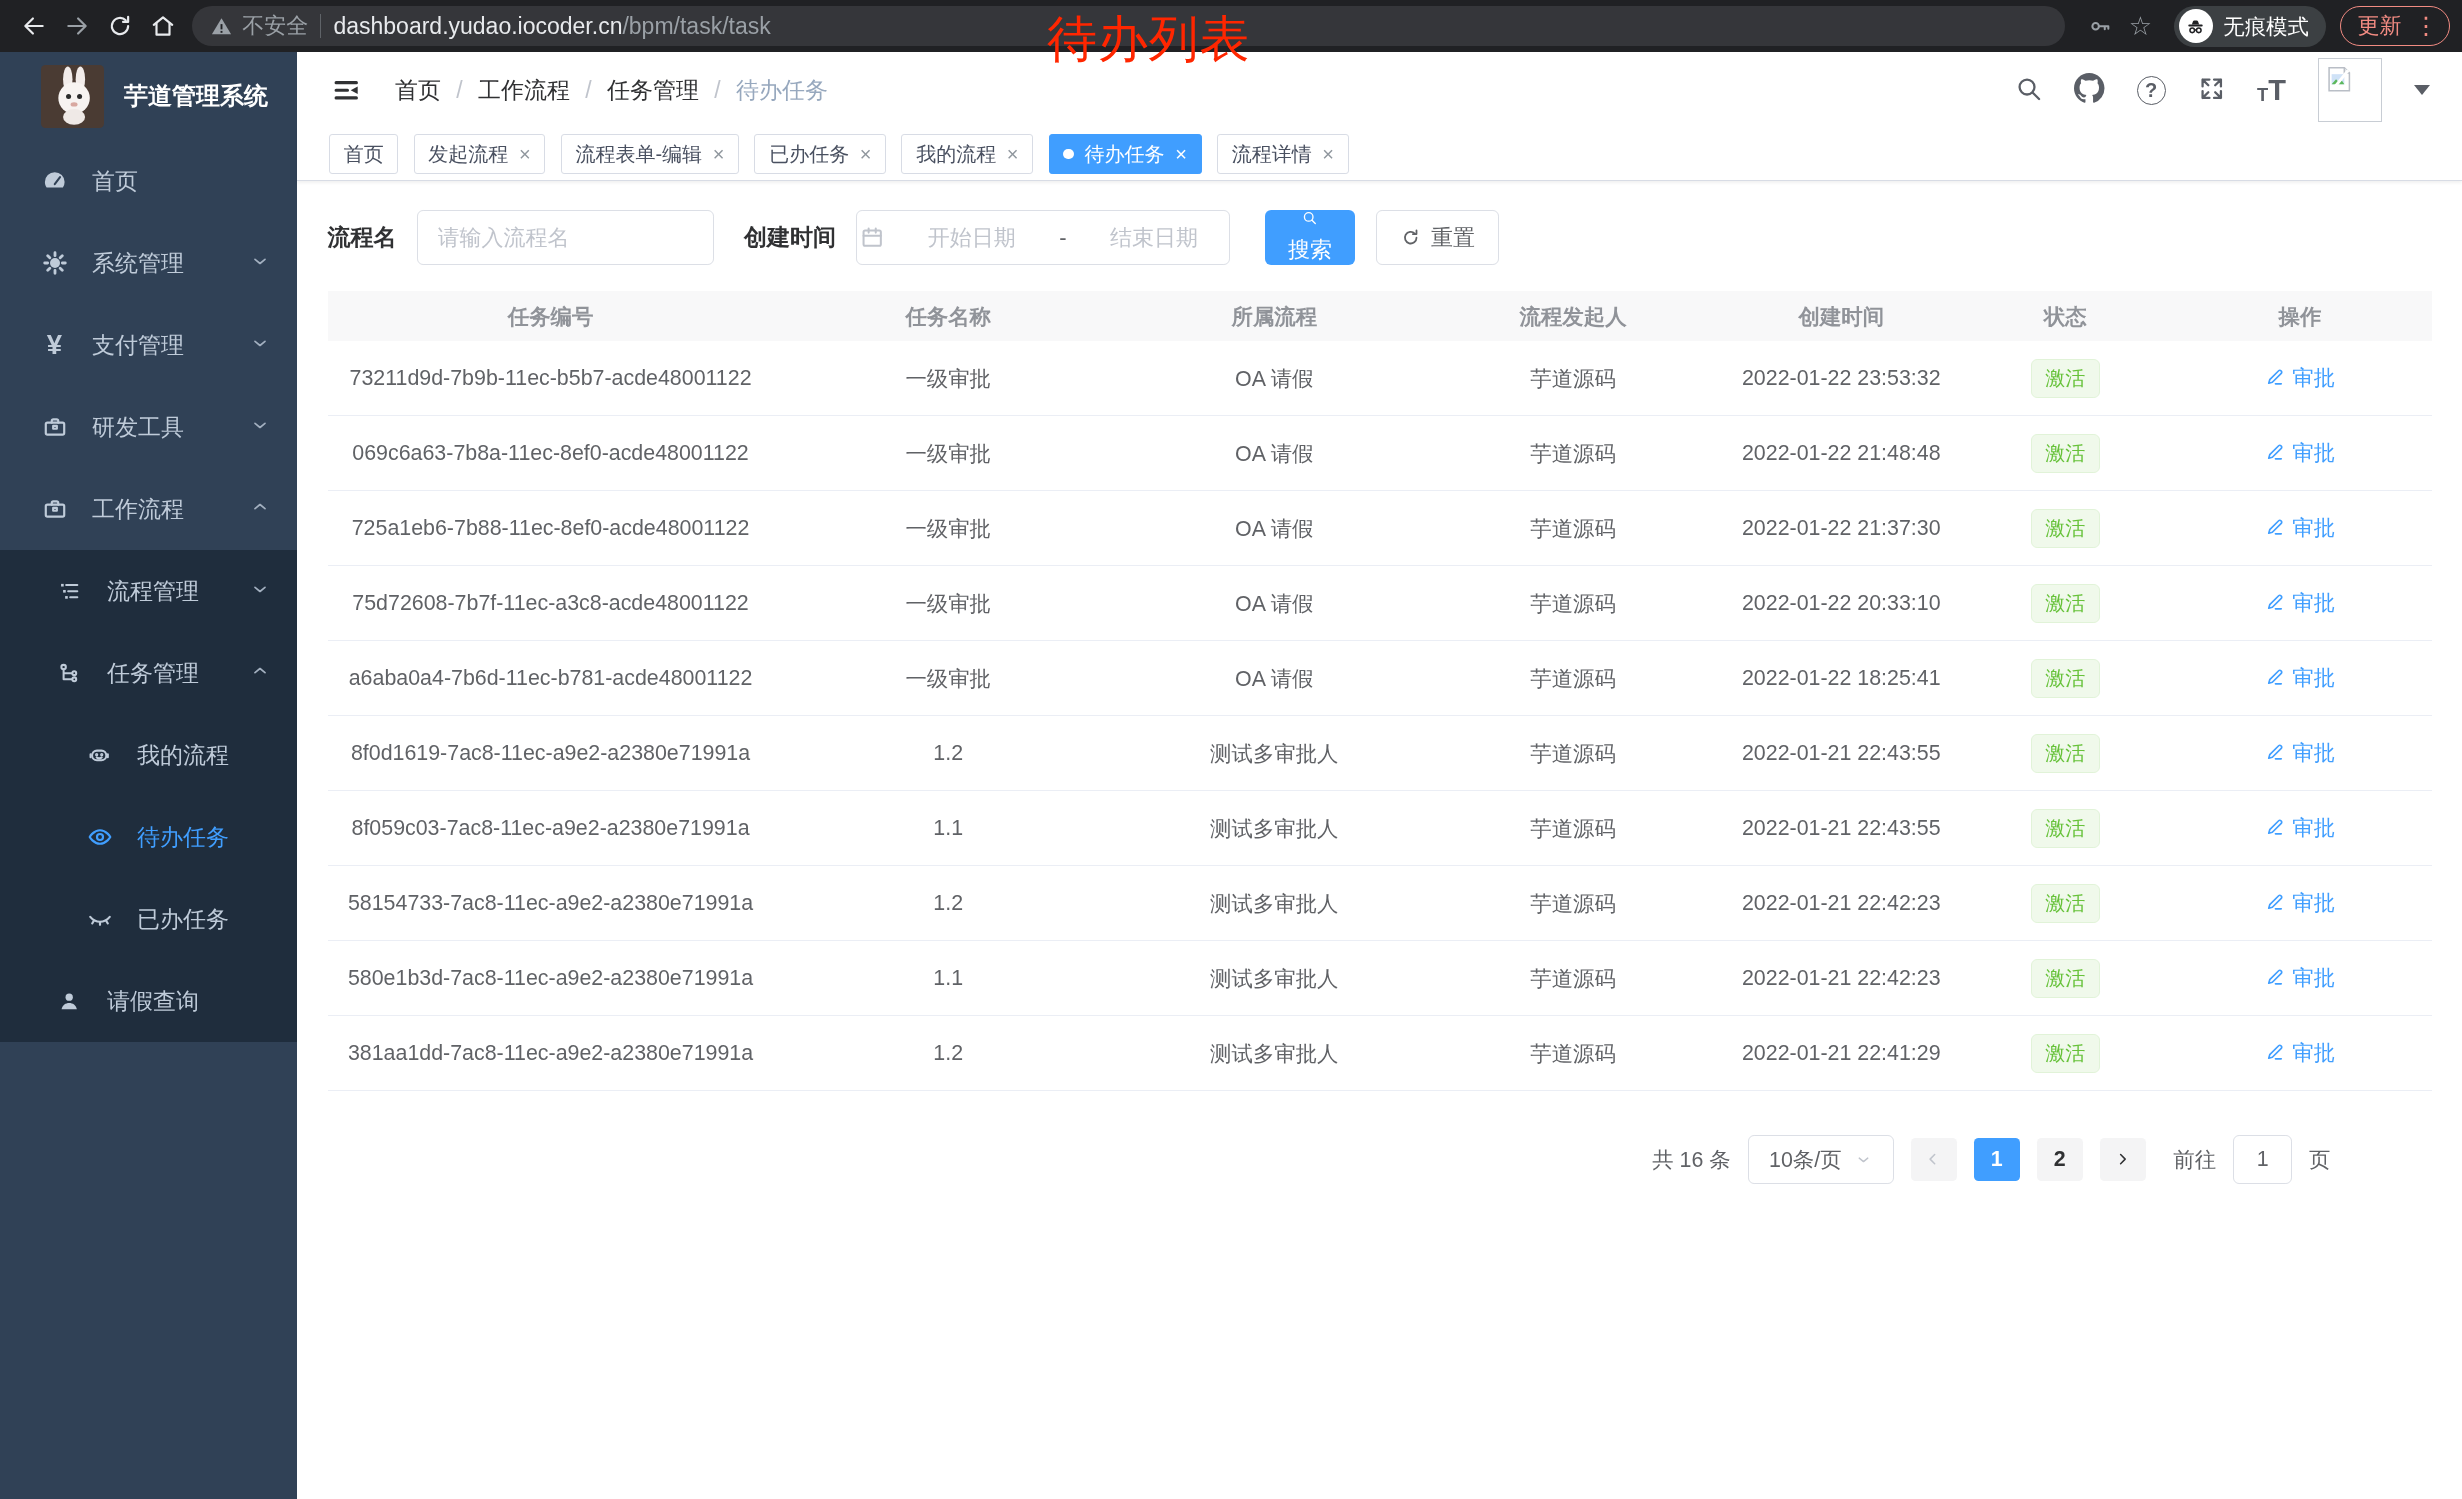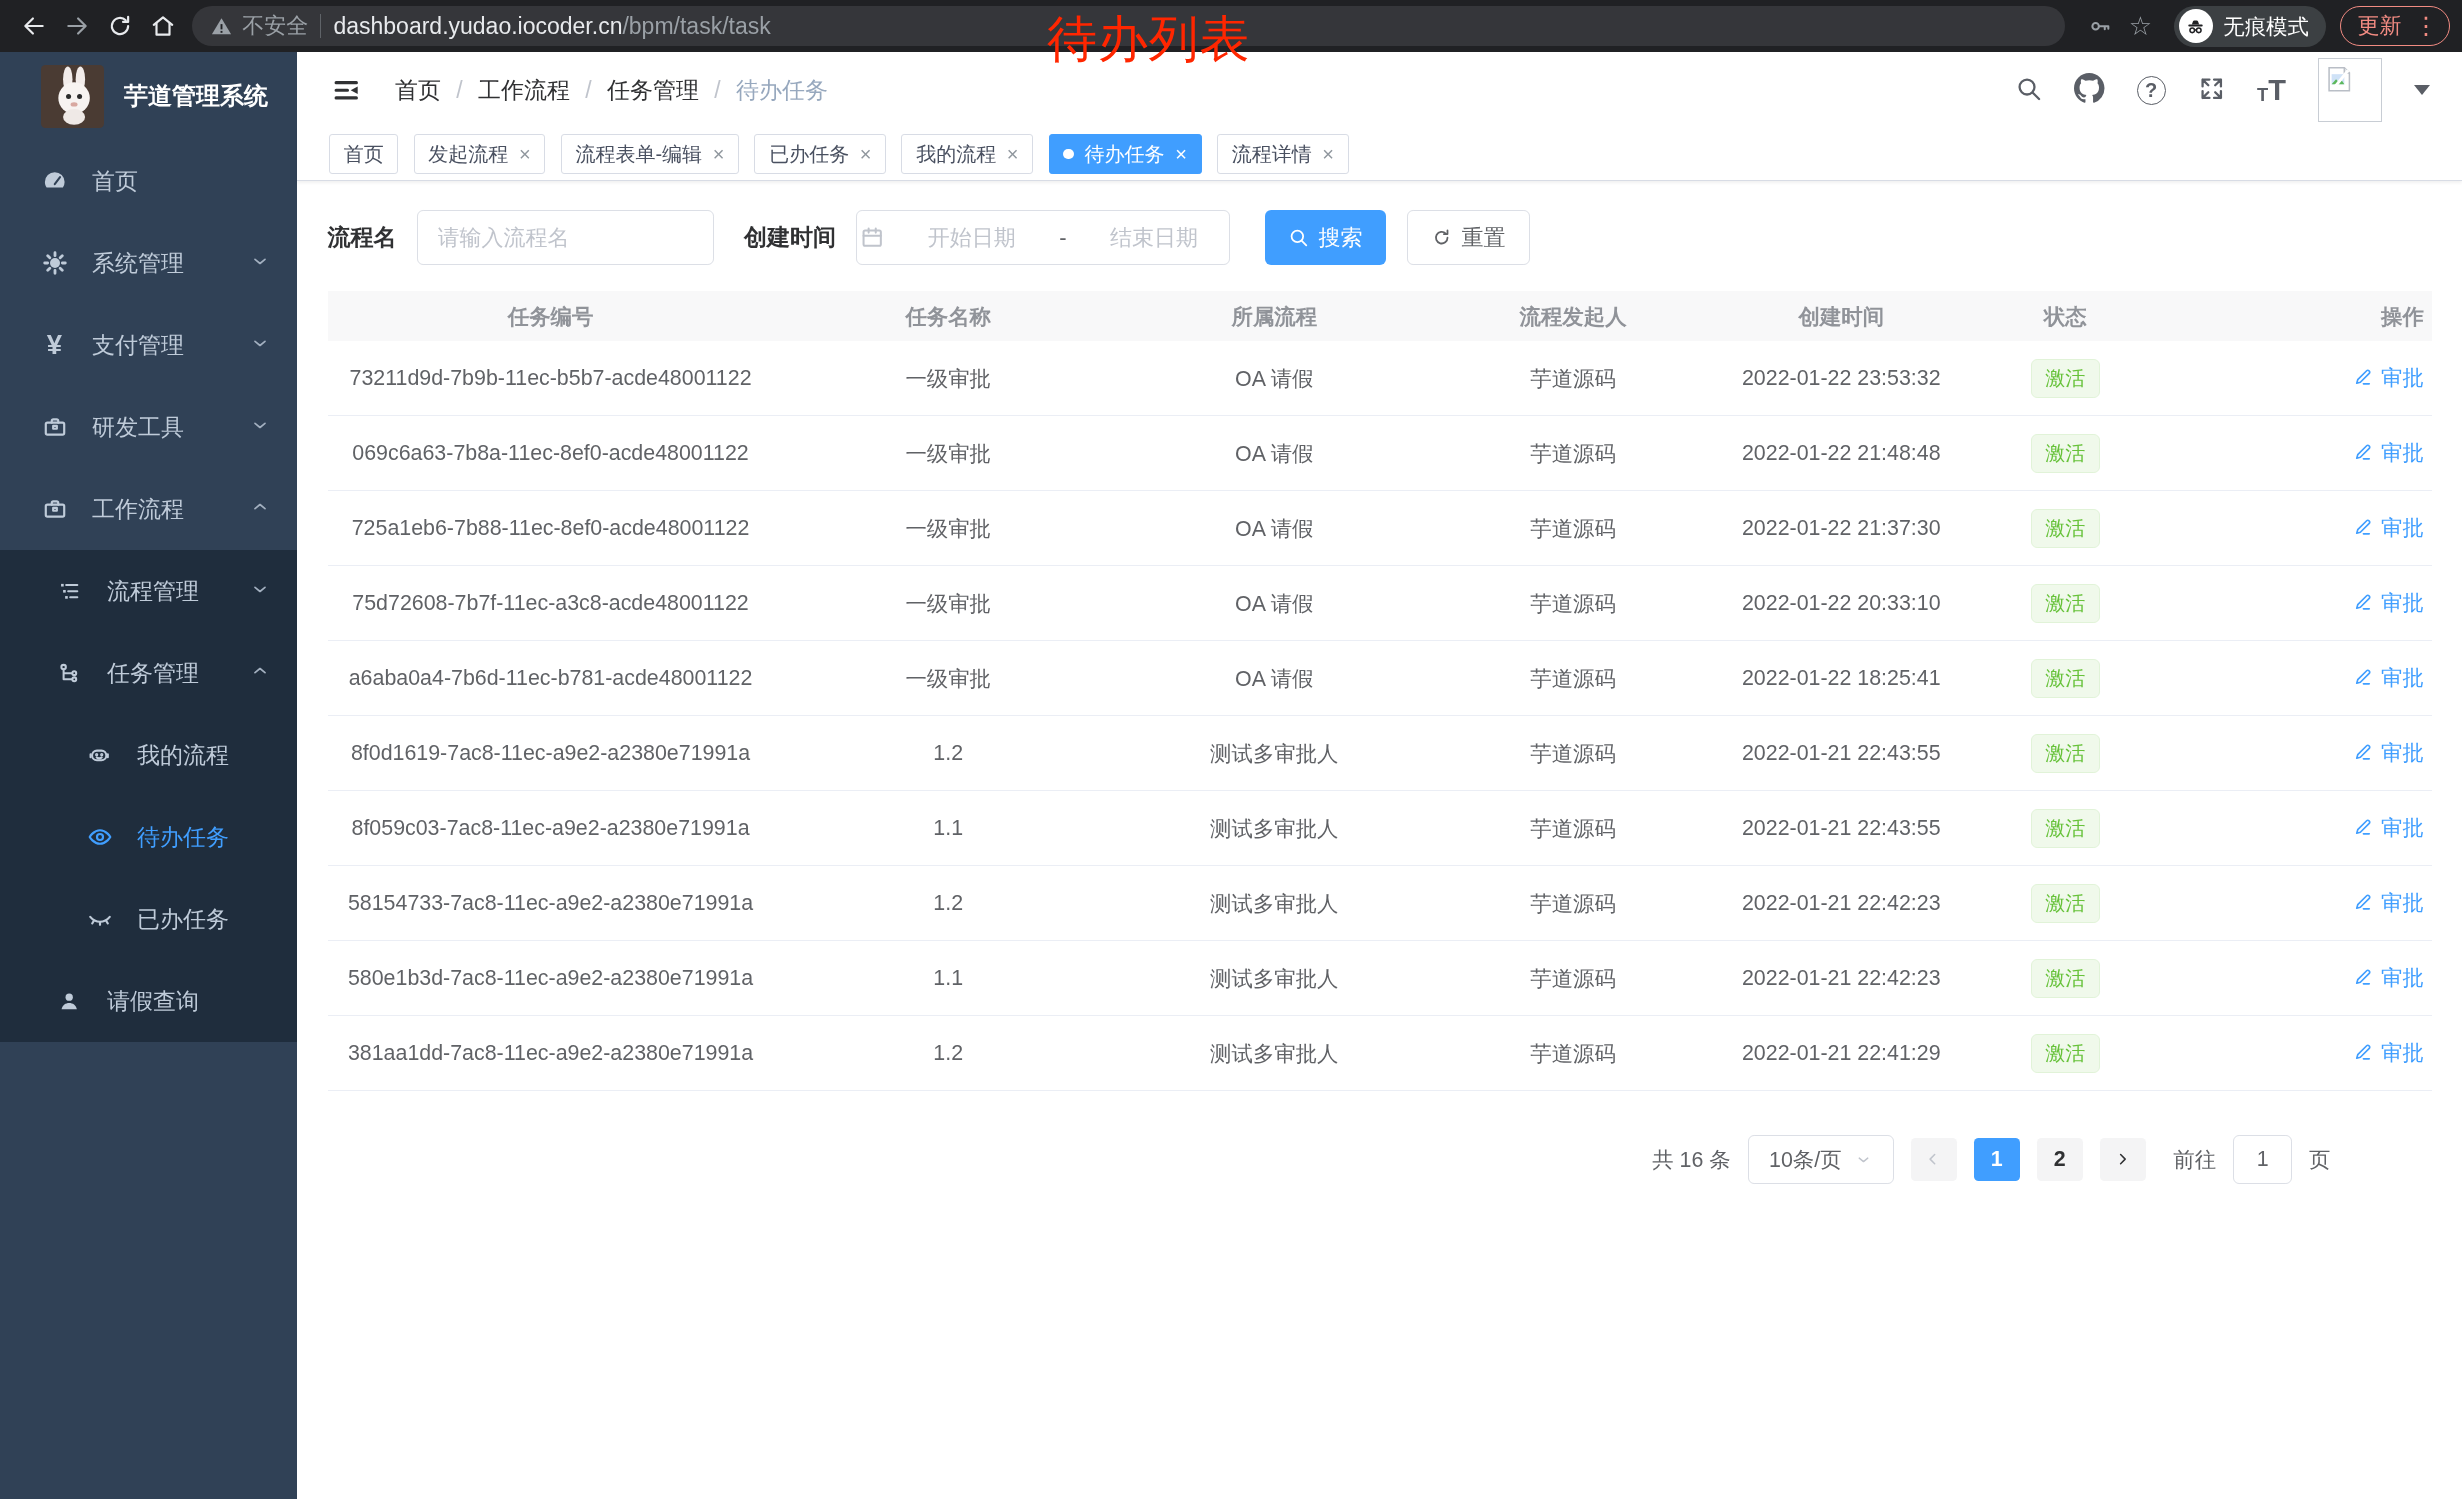--- a/index.html
+++ b/index.html
@@ -79,30 +79,30 @@
   .name-input { width:297px; height:55px; border:1.5px solid #dcdfe6; border-radius:6.1px; padding:0 20px;
     font-size:22px; color:#606266; outline:none; font-family:inherit; }
   .name-input::placeholder { color:#c0c4cc; }
   .f-label.second { margin-left:30.5px; }
   .date-range { width:374px; height:55px; border:1.5px solid #dcdfe6; border-radius:6.1px; display:flex;
     align-items:center; padding:0 3px; gap:15.3px; color:#c0c4cc; font-size:22px; }
   .date-range .ph { flex:1; text-align:center; white-space:nowrap; }
   .date-range .dash { color:#606266; flex:0 0 auto; }
   .btn { height:55px; border-radius:6.1px; font-size:22px; display:flex; align-items:center; gap:9.2px;
     padding:0 23px; cursor:pointer; border:none; font-family:inherit; }
-  .btn-search { background:#409eff; color:#fff; margin-left:35px; }
+  .btn-search { background:#409eff; color:#fff; margin-left:35px;flex-direction:column; }
   .btn-reset { background:#fff; color:#606266; border:1.5px solid #dcdfe6; margin-left:21.4px; }
 
   
   .table { width:100%; }
   .thead,.tr { display:flex; align-items:center; }
   .thead { background:#f8f8f9; height:50px; font-size:21.4px; font-weight:bold; color:#909399; }
   .tr { height:75px; border-bottom:1.5px solid #ebeef5; font-size:21.4px; color:#606266; background:#fff; }
   .td,.th { text-align:center; padding:0 7.6px; white-space:nowrap; overflow:hidden; }
-  .c1{width:21.2%;} .c2{width:16.6%;} .c3{width:14.4%;} .c4{width:14%;} .c5{width:11.5%;} .c6{width:9.8%;} .c7{width:12.5%;text-align:right;}
+  .c1{width:21.2%;} .c2{width:16.6%;} .c3{width:14.4%;} .c4{width:14%;} .c5{width:11.5%;} .c6{width:9.8%;} .c7{width:12.5%;}
   .badge { display:inline-block; padding:7.6px 13.7px; background:#f0f9eb; border:1.5px solid #e1f3d8;
     color:#67c23a; border-radius:6.1px; font-size:20px; line-height:1.1; }
   .approve { color:#409eff; display:inline-flex; align-items:center; gap:7.6px; cursor:pointer; text-decoration:none; font-size:21.4px; }
 
   
   .pagination { display:flex; align-items:center; justify-content:flex-end; gap:17px;
     margin:44px 101px 0 0; font-size:21.4px; color:#606266; }
   .psize { width:146px; height:49px; border:1.5px solid #dcdfe6; border-radius:6.1px; display:flex;
     align-items:center; justify-content:center; gap:13.7px; color:#606266; cursor:pointer; }
   .pg-btn { min-width:46px; height:43px; border-radius:4.6px; background:#f4f4f5; color:#303133;

